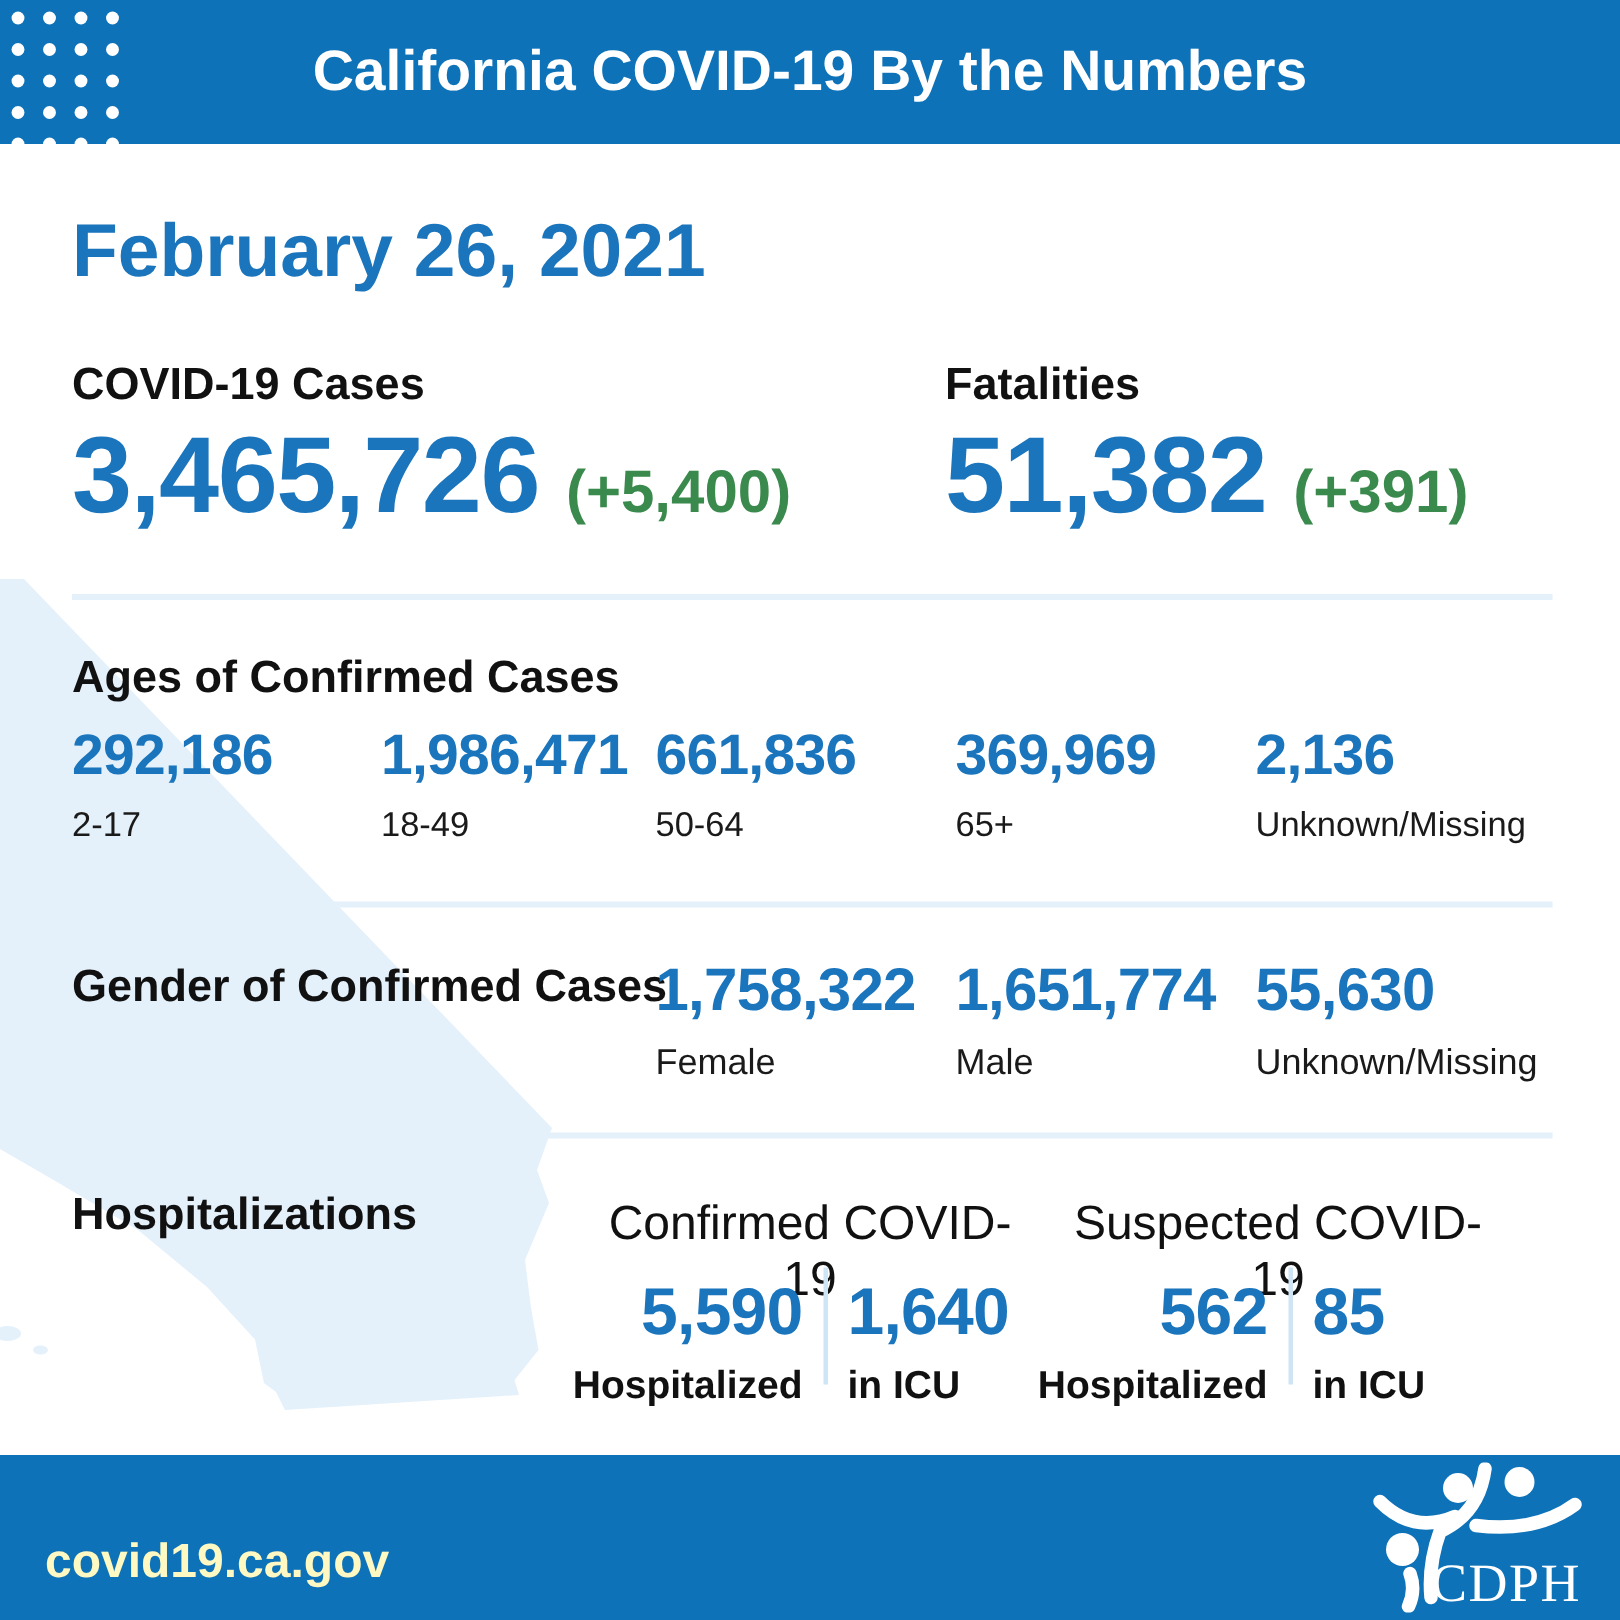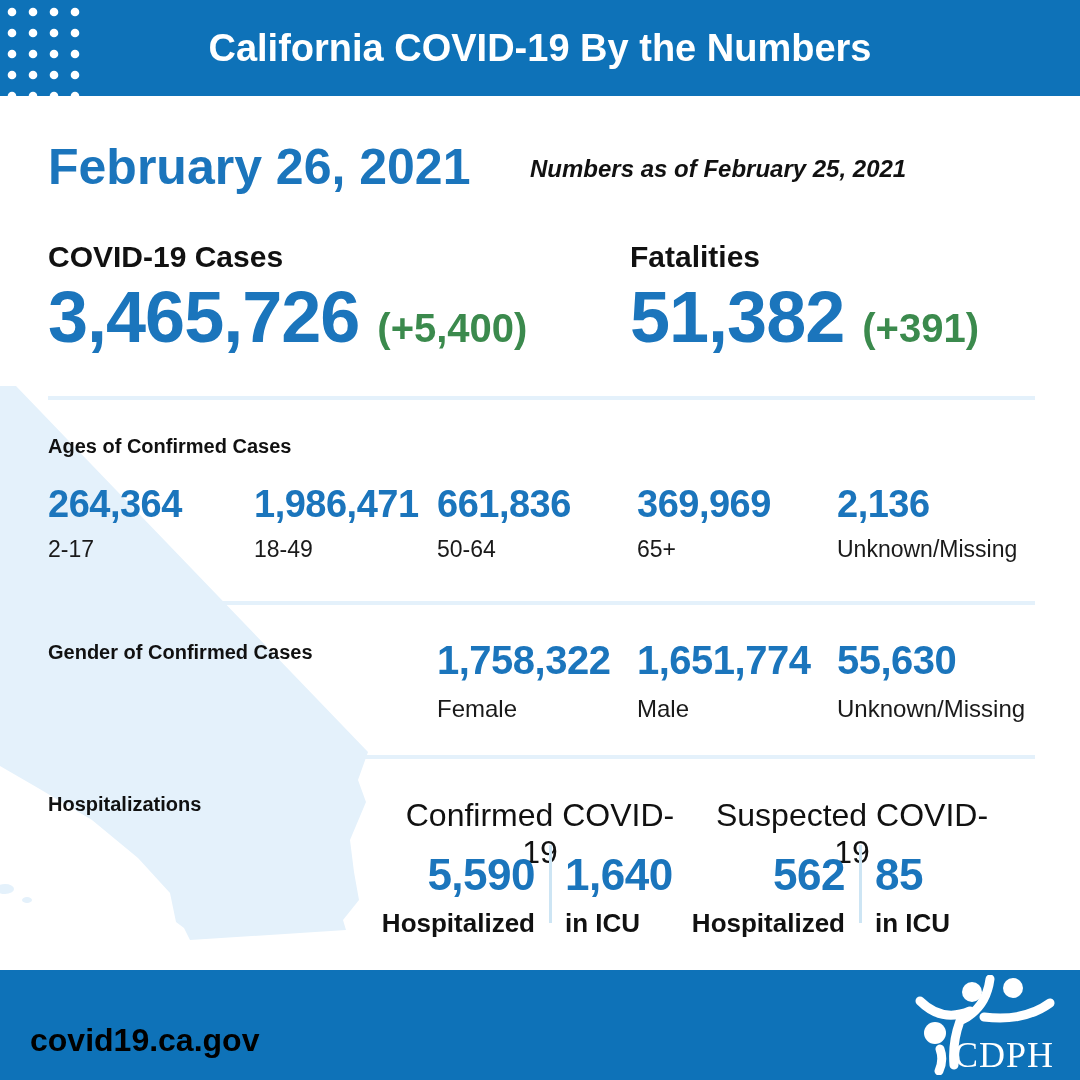--- a/index.html
+++ b/index.html
@@ -24,21 +24,21 @@
   .report-date { position:absolute; left:48px; top:138px; font-size:50px; font-weight:bold; color:#1B75BC; }
   .asof-note { position:absolute; left:530px; top:155px; font-size:24px; font-weight:bold; font-style:italic; color:#111; }
   
   .stat-block { position:absolute; top:240px; }
   .stat-block.cases { left:48px; } .stat-block.fatalities { left:630px; }
   .stat-heading { font-size:30px; font-weight:bold; color:#111; }
   .value-row { display:flex; align-items:baseline; gap:18px; margin-top:6px; }
   .big-value { font-size:72px; font-weight:bold; color:#1B75BC; letter-spacing:-1px; line-height:1.05; }
   .delta { font-size:40px; font-weight:bold; color:#3B8A4D; }
   
-  .sec-title { position:absolute; font-size:20px; font-weight:bold; color:#111; }
+  .sec-title { position:absolute; font-size:30px; font-weight:bold; color:#111; }
   .ages-title { left:48px; top:435px; }
   .gender-title { left:48px; top:641px; }
   .hosp-title { left:48px; top:793px; }
   
   .col { position:absolute; }
   .ages-col { top:483px; } .gender-col { top:638px; }
   .c1 { left:48px; } .c2 { left:238px;margin-left:16px; } .c3 { left:437px; } .c4 { left:637px; } .c5 { left:837px; }
   .col-value { font-size:38px; font-weight:bold; color:#1B75BC; letter-spacing:-0.5px; }
   .gender-col .col-value { font-size:40px; }
   .col-label { font-size:23px; color:#1a1a1a; margin-top:10px; }
@@ -49,21 +49,21 @@
   .hosp-cell { position:absolute; top:850px; }
   .hosp-cell.right { width:200px; text-align:right; }
   .hc1 { left:335px; } .hc2 { left:565px; } .hc3 { left:645px; } .hc4 { left:875px; }
   .hosp-value { font-size:44px; font-weight:bold; color:#1B75BC; letter-spacing:-0.5px; }
   .hosp-label { font-size:26px; font-weight:bold; color:#111; margin-top:8px; }
   .vr { position:absolute; top:845px; width:3px; height:78px; background:#CDE5F4; }
   .vr1 { left:549px; } .vr2 { left:859px; }
   
   .footer-bar { position:absolute; left:0; top:970px; width:1080px; height:110px; background:#0E72B8; }
   .footer-tagline { position:absolute; left:30px; top:14px; color:#fff; font-size:30px; font-weight:normal; }
-  .footer-url { position:absolute; left:30px; top:52px; color:#000000; font-size:32px; font-weight:bold; }
+  .footer-url { position:absolute; left:30px; top:52px; color:#fef9c3; font-size:32px; font-weight:bold; }
   .cdph-logo { position:absolute; right:20px; top:5px; }
 </style>
 </head>
 <body>
 
 <div class="page">
 
   <svg class="ca-map" width="400" height="580" viewBox="0 0 400 580" aria-hidden="true">
     <polygon fill="#E4F1FB" points="0,6 16,6 368,372 358,400 366,422 350,460 354,492 359,520 343,540 346,550
               190,560 184,548 176,542 170,513 138,478 92,440 38,408 0,386"></polygon>
@@ -97,41 +97,40 @@
         <circle cx="12" cy="96" r="4.3"></circle>
           <circle cx="33" cy="96" r="4.3"></circle>
           <circle cx="54" cy="96" r="4.3"></circle>
           <circle cx="75" cy="96" r="4.3"></circle>
       </g>
     </svg>
     <h1 class="header-title">California COVID-19 By the Numbers</h1>
   </header>
 
   <div class="report-date">February 26, 2021</div>
-  <div class="asof-note">Numbers as of February 25, 2021</div>
 
   <section class="stat-block cases">
     <div class="stat-heading">COVID-19 Cases</div>
     <div class="value-row">
       <span class="big-value">3,465,726</span>
       <span class="delta">(+5,400)</span>
     </div>
   </section>
 
   <section class="stat-block fatalities">
     <div class="stat-heading">Fatalities</div>
     <div class="value-row">
       <span class="big-value">51,382</span>
       <span class="delta">(+391)</span>
     </div>
   </section>
 
   <div class="sec-title ages-title">Ages of Confirmed Cases</div>
   <div class="col ages-col c1">
-    <div class="col-value">264,364</div>
+    <div class="col-value">292,186</div>
     <div class="col-label">2-17</div>
   </div>
   <div class="col ages-col c2">
     <div class="col-value">1,986,471</div>
     <div class="col-label">18-49</div>
   </div>
   <div class="col ages-col c3">
     <div class="col-value">661,836</div>
     <div class="col-label">50-64</div>
   </div>

